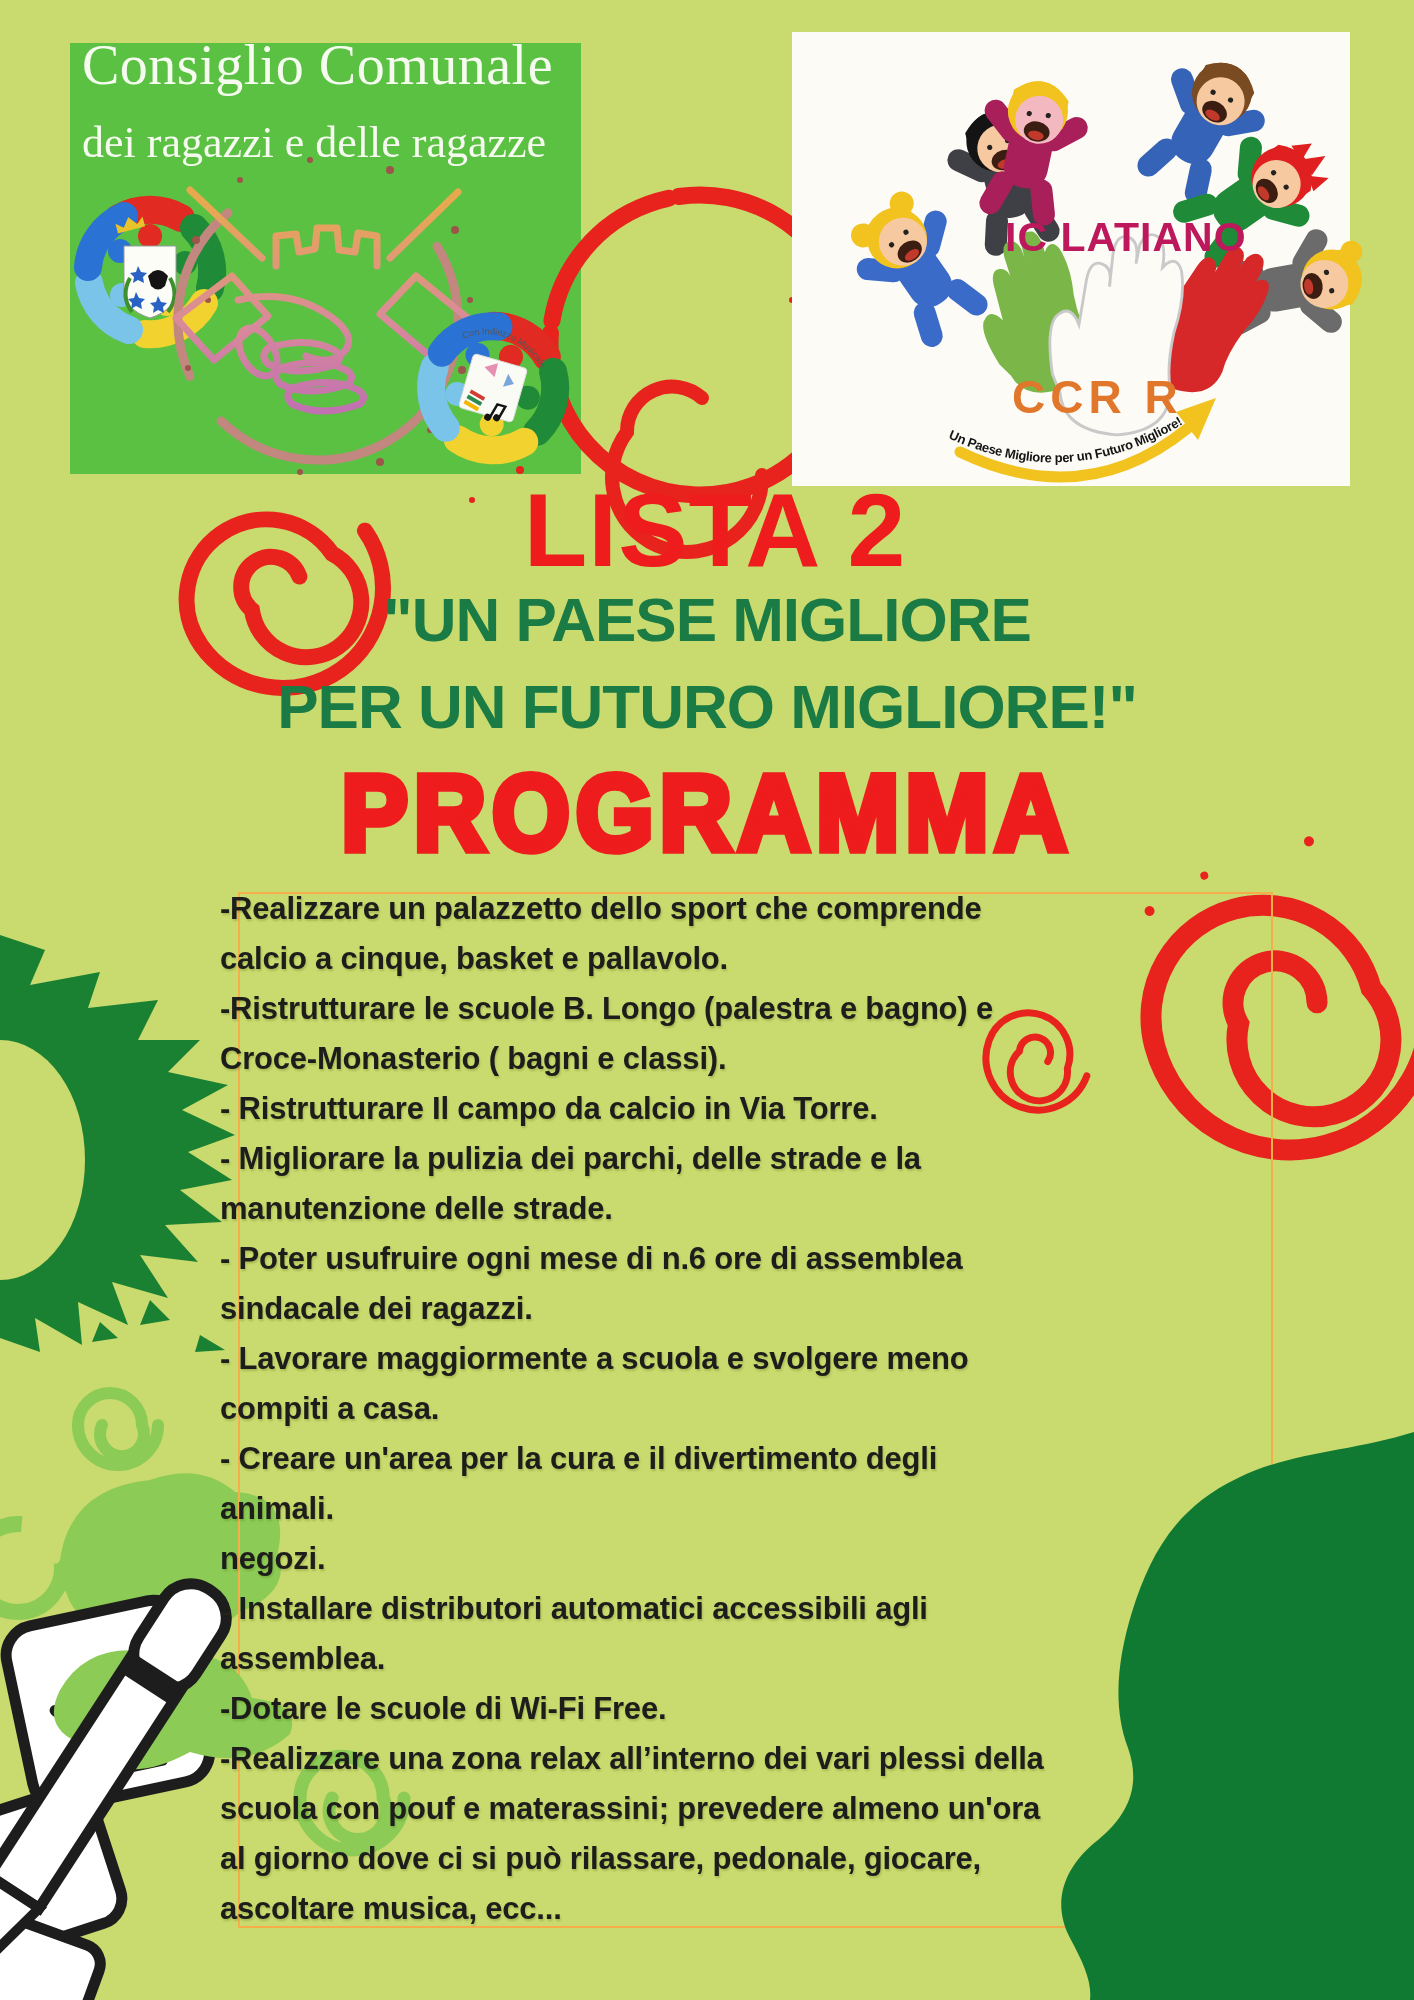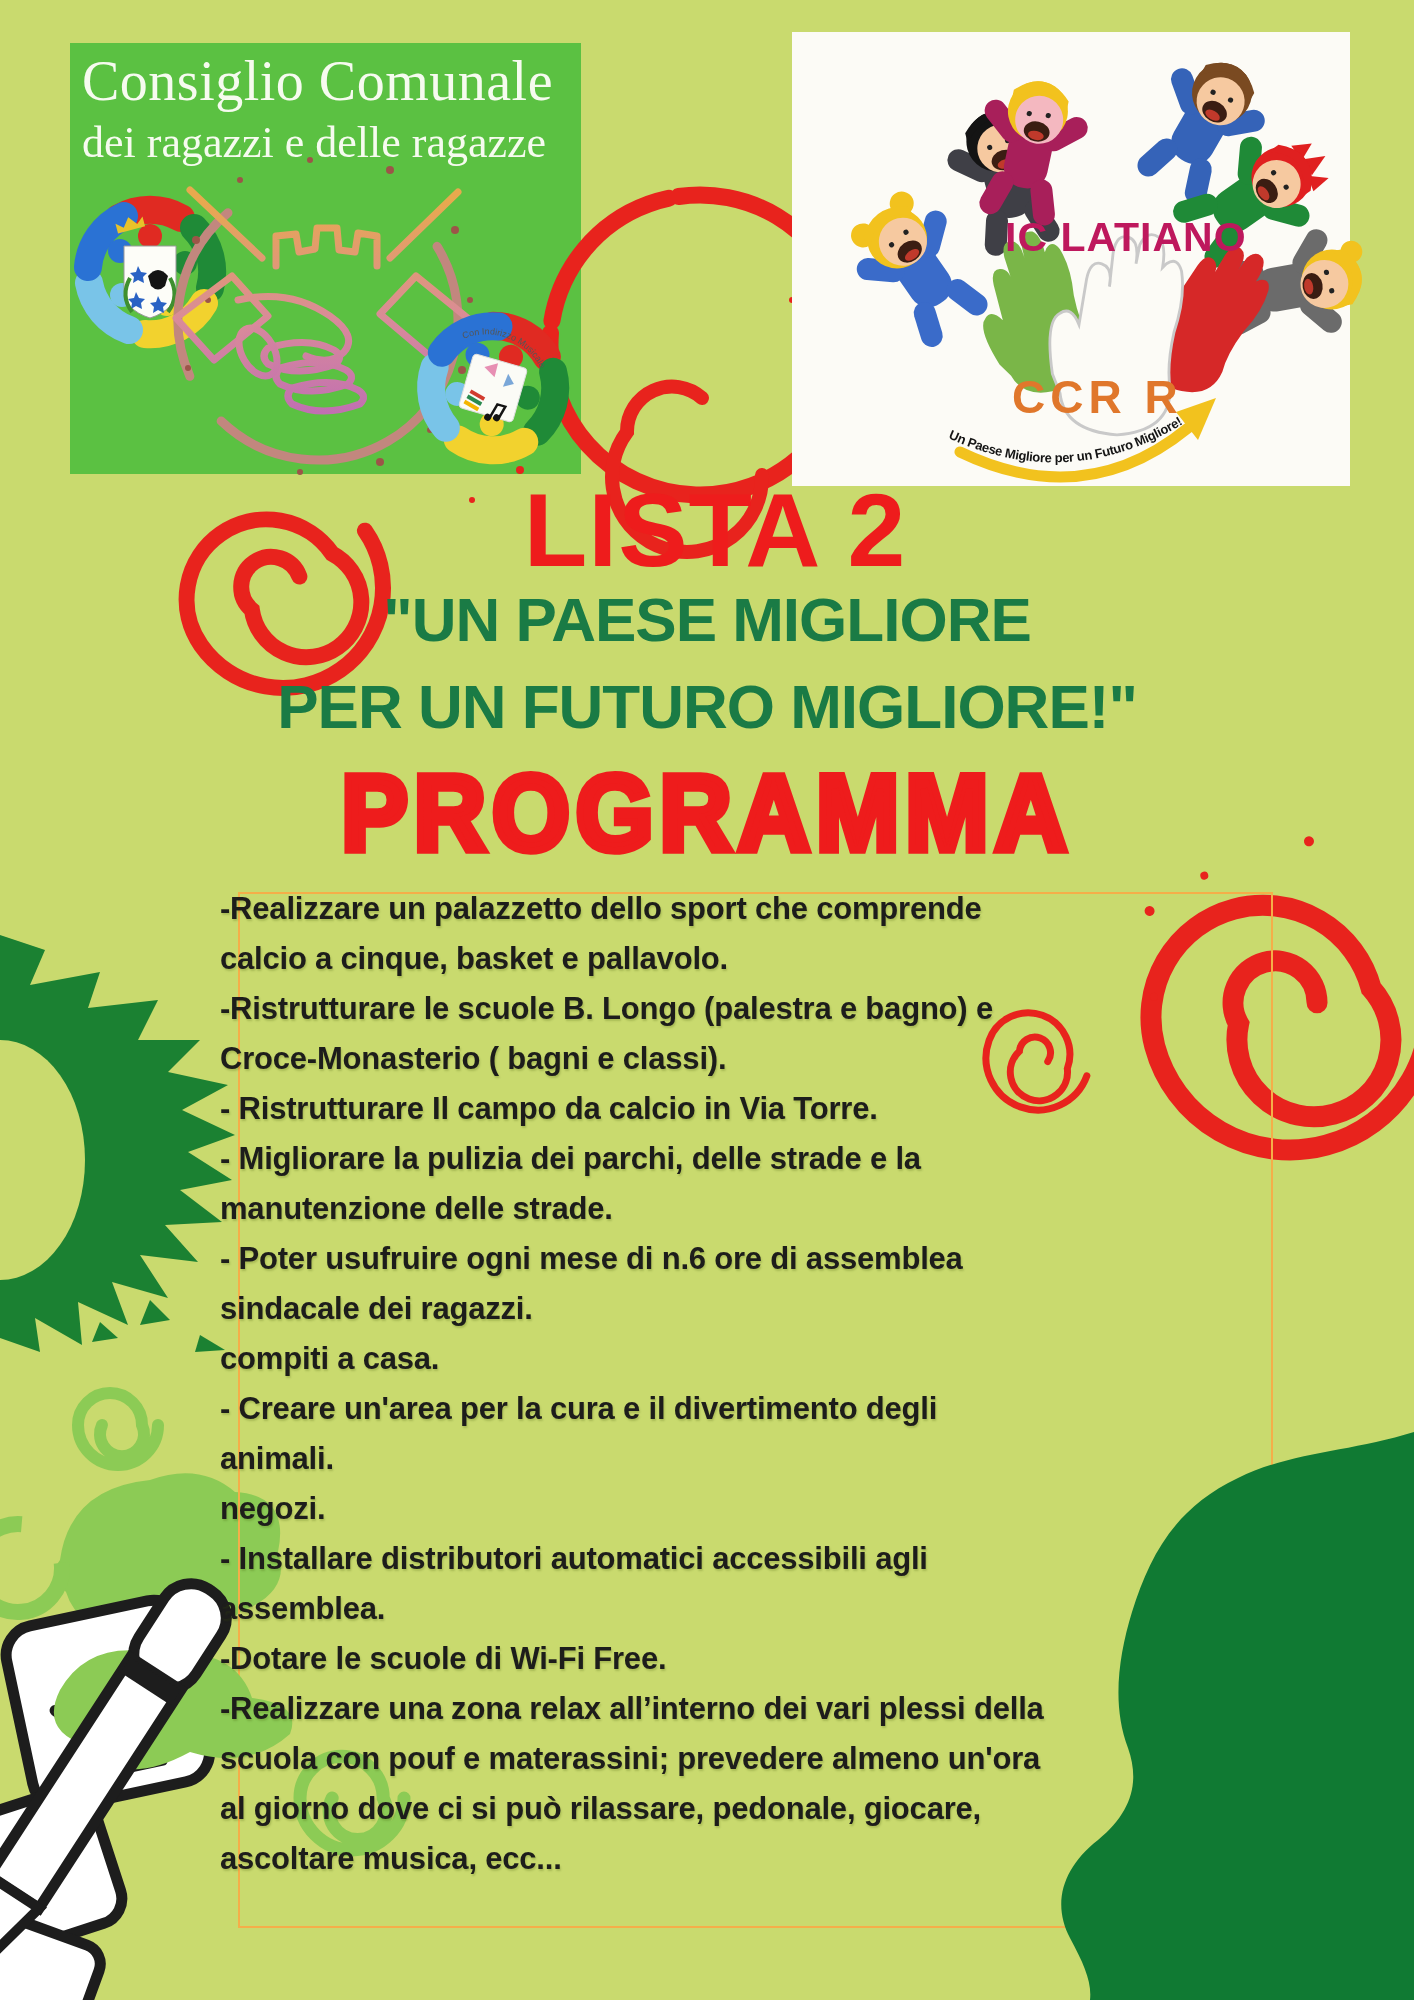--- a/index.html
+++ b/index.html
@@ -5,21 +5,21 @@
   html,body{margin:0;padding:0;background:#ffffff;}
   .poster{
     position:relative;width:1414px;height:2000px;overflow:hidden;
     background:#c9da6e;font-family:"Liberation Sans",sans-serif;
   }
   .layer{position:absolute;left:0;top:0;width:1414px;height:2000px;pointer-events:none;}.z2{z-index:2}.z3{z-index:3}
 
   .council-card{position:absolute;left:70px;top:43px;width:511px;height:431px;background:#5bc142;z-index:1;}
   .school-card{position:absolute;left:792px;top:32px;width:558px;height:454px;background:#fcfbf6;z-index:2;}
 
-  .council-title1{position:absolute;left:82px;top:50px;width:500px;z-index:4;
+  .council-title1{position:absolute;left:82px;top:34px;width:500px;z-index:4;
     font-family:"Liberation Serif",serif;font-size:56px;line-height:62px;color:#f6fbef;letter-spacing:.5px;}
   .council-title2{position:absolute;left:82px;top:118px;width:500px;z-index:4;
     font-family:"Liberation Serif",serif;font-size:44px;line-height:50px;color:#f6fbef;}
 
   .ic-latiano{position:absolute;left:1005px;top:214px;z-index:4;
     font-size:41px;font-weight:700;color:#be185d;letter-spacing:1px;}
   .ccrr{position:absolute;left:1012px;top:370px;z-index:4;
     font-size:46px;font-weight:800;color:#e0772b;letter-spacing:5px;}
 
   .lista-title{position:absolute;left:0;right:0;top:478px;z-index:4;text-align:center;
@@ -317,20 +317,21 @@
   <div class="program-text" id="program-text">
       <div>-Realizzare un palazzetto dello sport che comprende</div>
       <div>calcio a cinque, basket e pallavolo.</div>
       <div>-Ristrutturare le scuole B. Longo (palestra e bagno) e</div>
       <div>Croce-Monasterio ( bagni e classi).</div>
       <div>- Ristrutturare Il campo da calcio in Via Torre.</div>
       <div>- Migliorare la pulizia dei parchi, delle strade e la</div>
       <div>manutenzione delle strade.</div>
       <div>- Poter usufruire ogni mese di n.6 ore di assemblea</div>
       <div>sindacale dei ragazzi.</div>
+      <div>- Lavorare maggiormente a scuola e svolgere meno</div>
       <div>compiti a casa.</div>
       <div>- Creare un'area per la cura e il divertimento degli</div>
       <div>animali.</div>
       <div>negozi.</div>
       <div>- Installare distributori automatici accessibili agli</div>
       <div>assemblea.</div>
       <div>-Dotare le scuole di Wi-Fi Free.</div>
       <div>-Realizzare una zona relax all’interno dei vari plessi della</div>
       <div>scuola con pouf e materassini; prevedere almeno un'ora</div>
       <div>al giorno dove ci si può rilassare, pedonale, giocare,</div>

